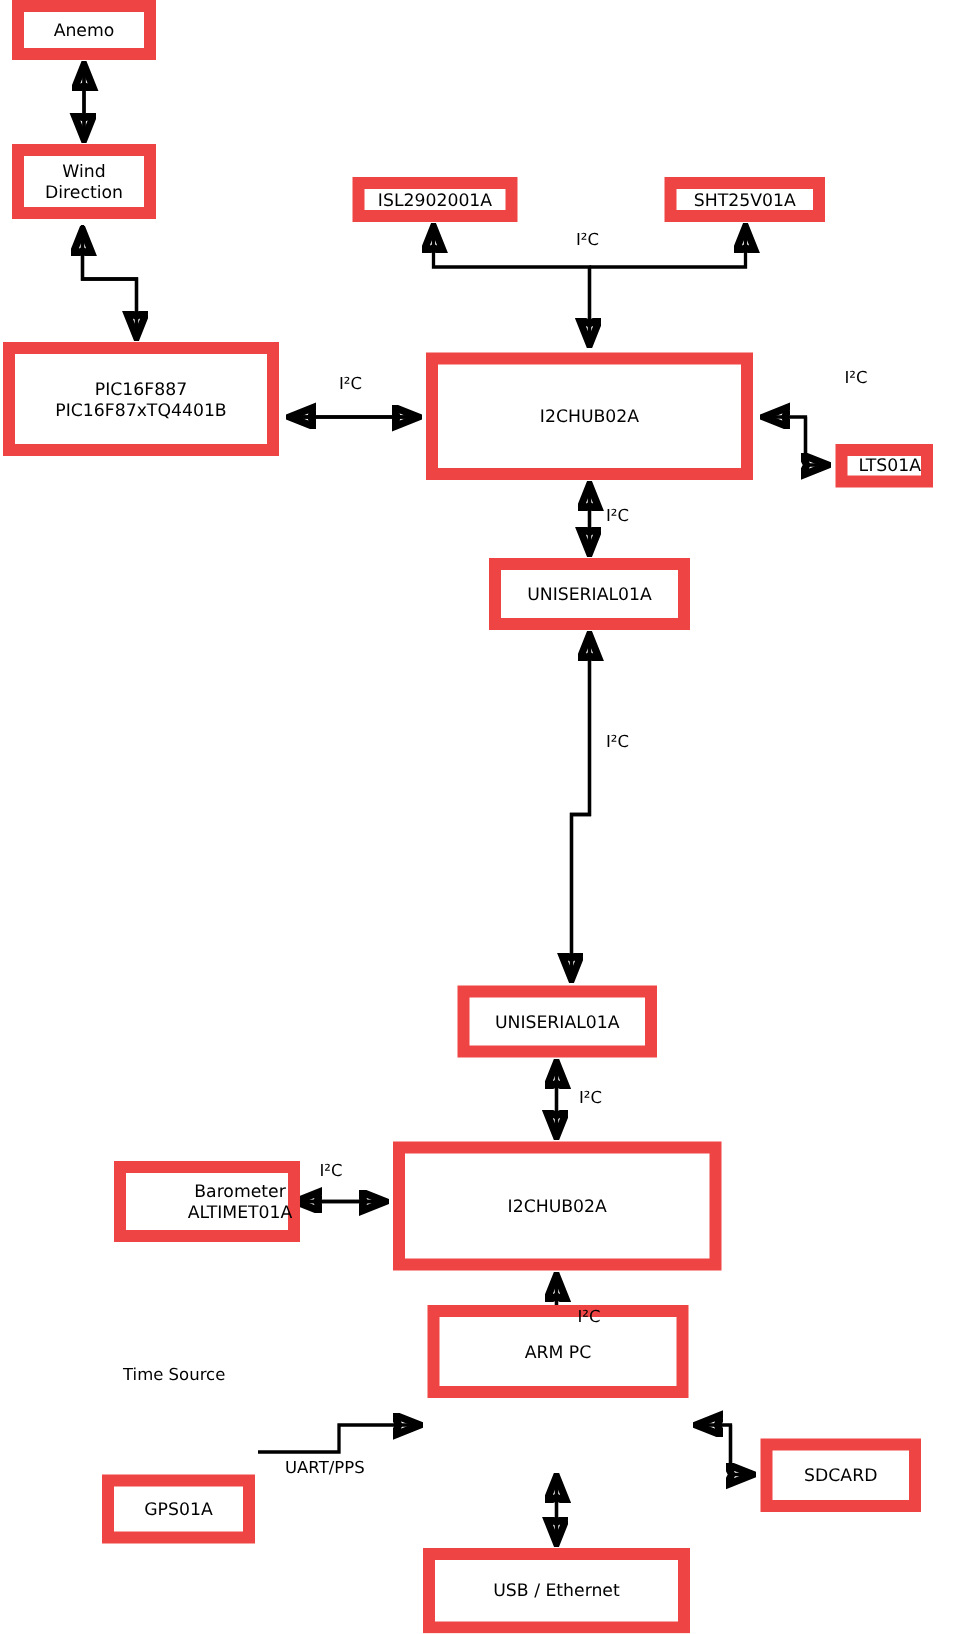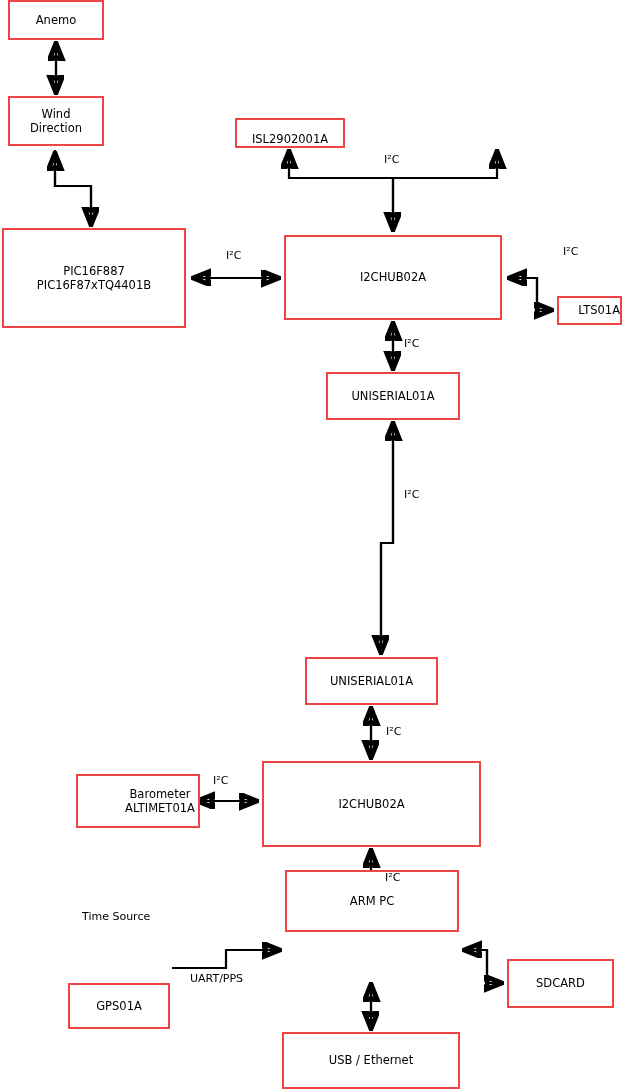--- a/index.html
+++ b/index.html
@@ -11,21 +11,21 @@
     position: relative;
     width: 640px;
     height: 1089px;
     background: #ffffff;
     overflow: hidden;
     font-family: "DejaVu Sans", "Liberation Sans", sans-serif;
   }
   .node {
     position: absolute;
     box-sizing: border-box;
-    border: 2px solid #ef4444;
+    border: 8px solid #ef4444;
     background: #ffffff;
     display: flex;
     align-items: center;
     justify-content: center;
     text-align: center;
     color: #000000;
     font-size: 11.5px;
     line-height: 1.25;
     z-index: 3;
   }
@@ -146,22 +146,25 @@
 
   <div class="node" style="left:8px; top:96px; width:96px; height:50px;">
     <span class="lbl">Wind
 Direction</span>
   </div>
 
   <div class="node" style="left:235px; top:118px; width:110px; height:30px;align-items:flex-end;">
     <span class="lbl">ISL2902001A</span>
   </div>
 
-
-  <div class="node" style="left:2px; top:228px; width:184px; height:100px;">
+  <div class="node" style="left:443px; top:118px; width:107px; height:30px;">
+    <span class="lbl">SHT25V01A</span>
+  </div>
+
+  <div class="node" style="left:2px; top:228px; width:184px; height:76px;">
     <span class="lbl">PIC16F887
 PIC16F87xTQ4401B</span>
   </div>
 
   <div class="node" style="left:284px; top:235px; width:218px; height:85px;">
     <span class="lbl">I2CHUB02A</span>
   </div>
 
   <div class="node" style="left:557px; top:296px; width:65px; height:29px;justify-content:flex-end;">
     <span class="lbl">LTS01A</span>

